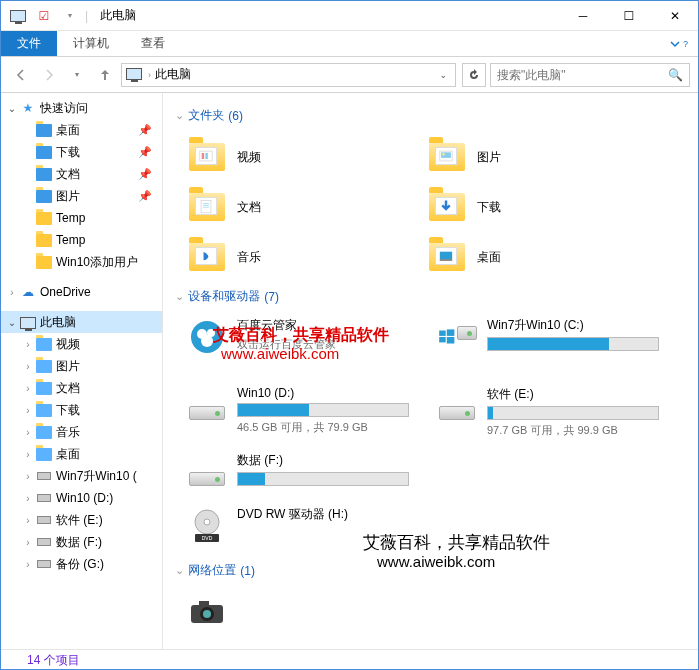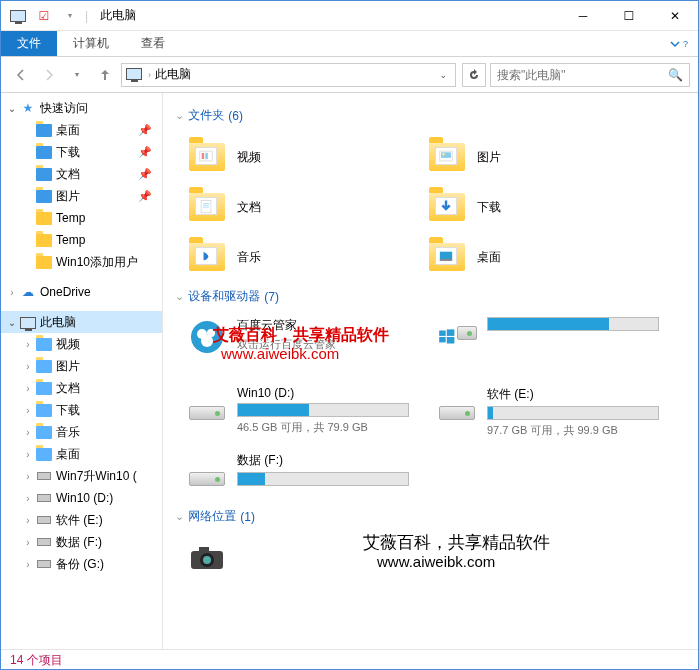--- a/index.html
+++ b/index.html
@@ -73,21 +73,21 @@
 .net-info { font-size: 12px; }
 .net-info .sub { color: #6d6d6d; font-size: 11px; }
 
 .watermark { position: absolute; color: #000; font-size: 16px; font-family: "KaiTi", serif; pointer-events: none; }
 .watermark.w1 { top: 232px; left: 50px; font-weight: bold; color: #d00; font-family: "KaiTi", serif; }
 .watermark.w2 { top: 252px; left: 58px; color: #d00; font-family: Arial; font-size: 15px; }
 .watermark.w3 { top: 438px; left: 200px; font-family: "KaiTi", serif; font-size: 17px; }
 .watermark.w4 { top: 460px; left: 214px; font-family: Arial; font-size: 15px; }
 
 
-.statusbar { height: 22px; border-top: 1px solid #e5e5e5; display: flex; align-items: center; padding: 0 9px; font-size: 12px; color: #be185d; }
+.statusbar { height: 22px; border-top: 1px solid #e5e5e5; display: flex; align-items: center; padding: 0 26px; font-size: 12px; color: #6d28d9; }
 
 
 .ico-folder { width: 16px; height: 13px; background: #ffd766; border-radius: 1px; position: relative; }
 .ico-folder::before { content:''; position:absolute; top:-3px; left:0; width:7px; height:3px; background:#ffd766; border-radius:1px 1px 0 0; }
 .ico-folder-big { width: 36px; height: 28px; background: linear-gradient(#ffe9a8, #ffc93a); border-radius: 2px; position: relative; }
 .ico-folder-big::before { content:''; position:absolute; top:-6px; left:0; width:14px; height:6px; background:#ffc93a; border-radius:2px 2px 0 0; }
 .ico-folder-big .inner { position: absolute; top: 4px; left: 6px; width: 22px; height: 18px; background: #fff; border: 1px solid #ddd; }
 .ico-drive { width: 36px; height: 14px; background: linear-gradient(#f0f0f0, #c8c8c8); border: 1px solid #aaa; border-radius: 2px; position: relative; margin-top: 14px; }
 .ico-drive::after { content:''; position:absolute; right:4px; top:4px; width:5px; height:5px; background:#6ec26e; border-radius:50%; }
 .ico-pc { width:16px; height:12px; border:1px solid #555; background:#cfe8fc; position:relative; margin-top:1px; }
@@ -421,20 +421,21 @@
     <div class="drive-icon">
             <svg width="36" height="36" viewBox="0 0 36 36">
               <rect x="4" y="6" width="12" height="10" fill="#2a9dd4"></rect>
               <rect x="18" y="4" width="14" height="12" fill="#2a9dd4"></rect>
               <rect x="4" y="18" width="12" height="10" fill="#2a9dd4"></rect>
               <rect x="18" y="18" width="14" height="12" fill="#2a9dd4"></rect>
             </svg>
             <div class="ico-drive" style="margin-top:-8px"></div>
           </div>
     <div class="drive-info">
+      <div class="drive-name">Win7升Win10 (C:)</div>
       <div class="drive-bar">
               <div class="drive-bar-fill" style="width:71%"></div>
             </div>
     </div>
         </div>
         <div class="drive-item">
     <div class="drive-icon">
             <div class="ico-drive"></div>
           </div>
     <div class="drive-info">
@@ -461,20 +462,33 @@
     <div class="drive-icon">
             <div class="ico-drive"></div>
           </div>
     <div class="drive-info">
       <div class="drive-name">数据 (F:)</div>
       <div class="drive-bar">
               <div class="drive-bar-fill" style="width:16%"></div>
             </div>
     </div>
         </div>
+        <div class="drive-item" style="width:500px">
+  <div class="drive-icon">
+            <svg width="36" height="36" viewBox="0 0 36 36">
+              <circle cx="18" cy="14" r="12" fill="#ddd" stroke="#aaa"></circle>
+              <circle cx="18" cy="14" r="3" fill="#fff" stroke="#aaa"></circle>
+              <rect x="6" y="26" width="24" height="8" rx="1" fill="#333"></rect>
+              <text x="18" y="32" fill="#fff" font-size="5" text-anchor="middle">DVD</text>
+            </svg>
+          </div>
+  <div class="drive-info">
+            <div class="drive-name">DVD RW 驱动器 (H:)</div>
+          </div>
+</div>
       </div>
 
     <div class="group-header">
       <span class="group-arrow">⌄</span>
       <span class="group-title">网络位置</span>
       <span class="group-count">(1)</span>
     </div>
     <div class="net-item">
       <div class="net-icon">
         <svg width="36" height="28" viewBox="0 0 36 28">

